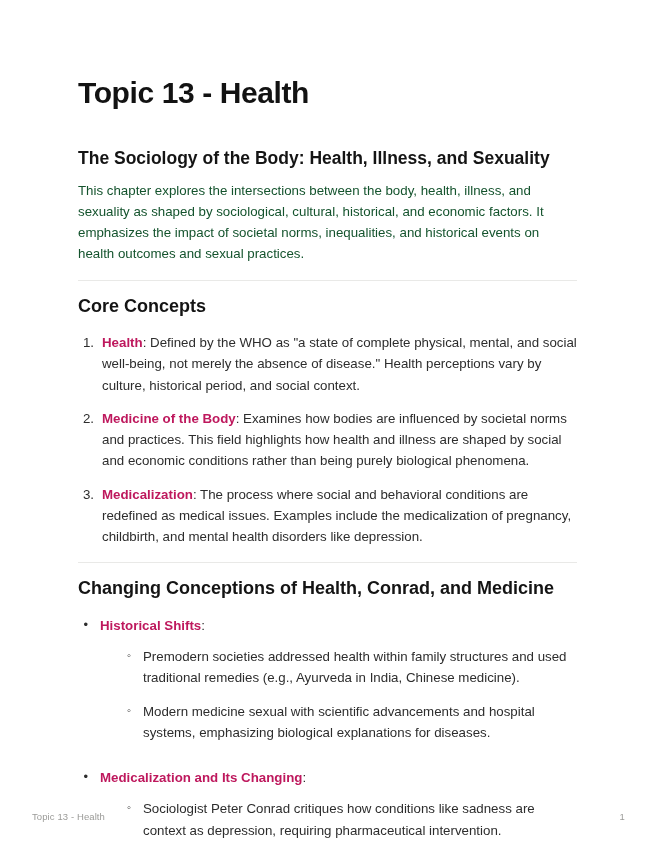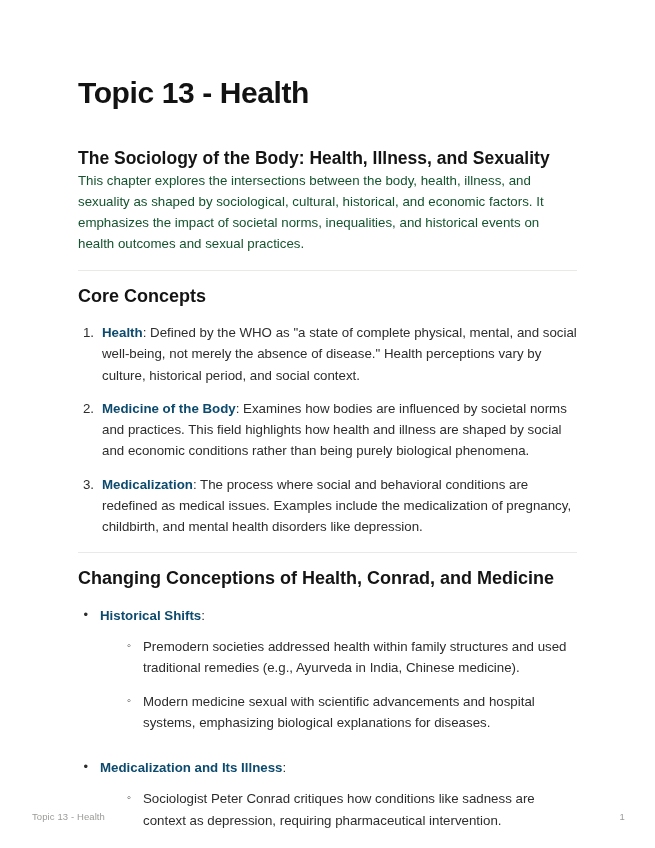--- a/index.html
+++ b/index.html
@@ -22,20 +22,21 @@
     font-weight: 800;
     letter-spacing: -0.4px;
     color: #121212;
     margin-bottom: 36px;
   }
   .h2 {
     font-size: 17.5px;
     line-height: 1.32;
     font-weight: 700;
     color: #141414;
+    margin-bottom: 10px;
   }
   .intro {
     font-size: 13.3px;
     line-height: 1.6;
     color: #14532d;
   }
   .divider {
     border: none;
     border-top: 1px solid #e9e9e7;
     margin: 15px 0 14px 0;
@@ -57,21 +58,21 @@
     color: #2d2d2d;
   }
   .marker {
     flex: 0 0 auto;
     text-align: right;
   }
   .num-marker { width: 16px; margin-right: 8px; }
   .bullet-marker { width: 10px; margin-right: 12px; font-size: 13px; }
   .sub-marker { width: 9px; margin-right: 12px; font-size: 11px; padding-top: 1px; }
   .item-text { flex: 1 1 auto; }
-  .item-text b { color: #0c4a6e; }
+  .item-text b { color: #be185d; }
   .sub-list { margin: 10px 0 2px 22px; }
   .sub-item { margin-bottom: 12px; }
   .page-footer {
     position: absolute;
     left: 32px;
     right: 30px;
     bottom: 26px;
     display: flex;
     justify-content: space-between;
     align-items: center;
@@ -128,21 +129,21 @@
             <span class="marker sub-marker">◦</span>
             <span class="item-text">Modern medicine sexual with scientific advancements and hospital systems, emphasizing biological explanations for diseases.</span>
           </div>
         </div>
       </span>
     </div>
 
     <div class="list-item">
       <span class="marker bullet-marker">•</span>
       <span class="item-text">
-        <b>Medicalization and Its Illness</b><span>:</span>
+        <b>Medicalization and Its Changing</b><span>:</span>
         <div class="sub-list">
           <div class="list-item sub-item">
             <span class="marker sub-marker">◦</span>
             <span class="item-text">Sociologist Peter Conrad critiques how conditions like sadness are context as depression, requiring pharmaceutical intervention.</span>
           </div>
         </div>
       </span>
     </div>
 
   </div>

